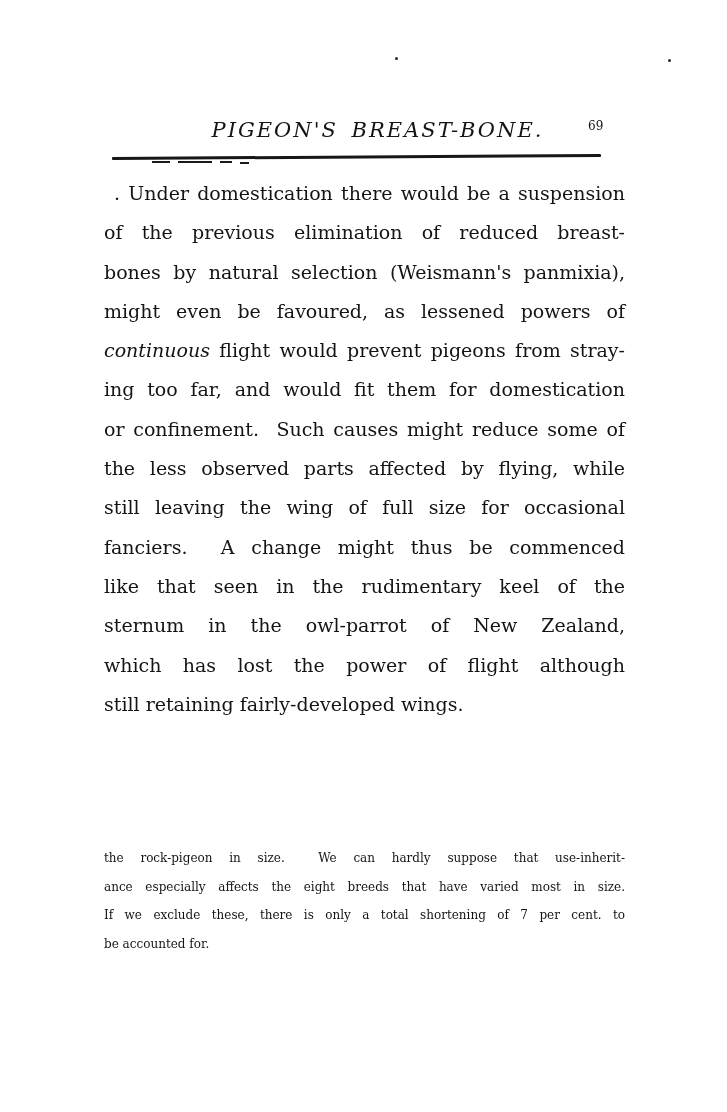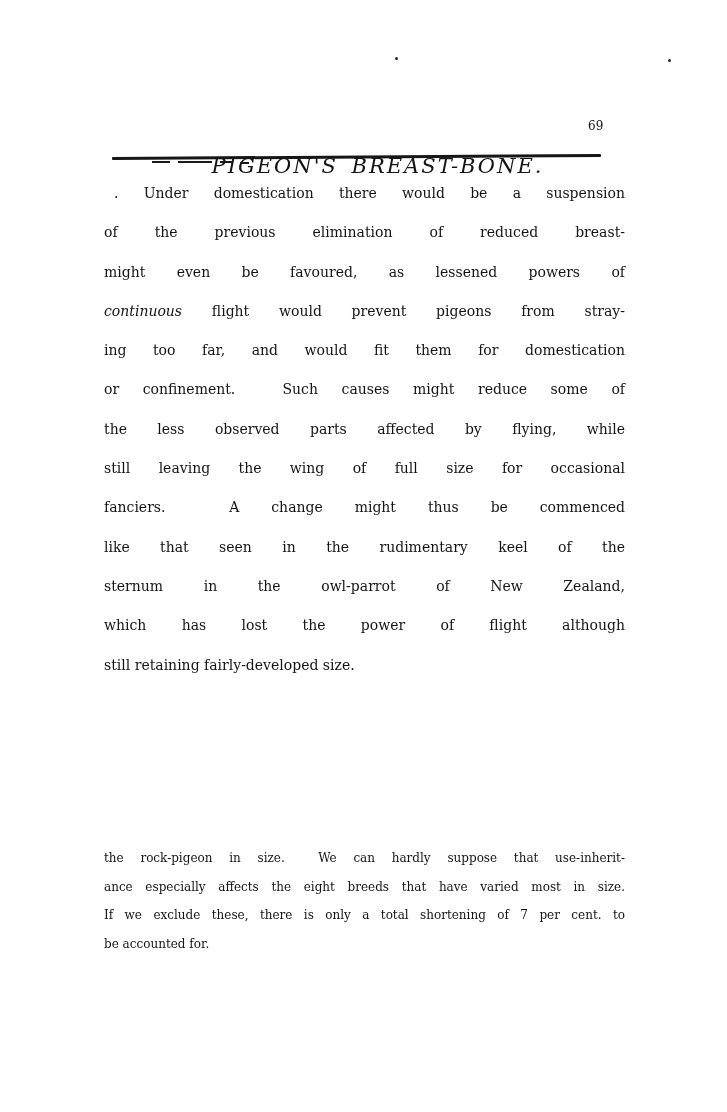--- a/index.html
+++ b/index.html
@@ -24,21 +24,20 @@
     position: absolute;
     top: 118px;
     left: 50%;
     transform: translateX(-50%);
     margin-left: 14px;
     font-style: italic;
     font-size: 21px;
     letter-spacing: 2px;
     word-spacing: 5px;
     white-space: nowrap;
-    margin-top: 36px;
   }
   .page-number {
     position: absolute;
     top: 119px;
     left: 588px;
     font-size: 12px;
   }
   .header-rule {
     position: absolute;
     left: 112px;
@@ -58,21 +57,21 @@
   .dash-a { left: 152px; top: 161px; width: 18px; }
   .dash-b { left: 178px; top: 161px; width: 34px; }
   .dash-c { left: 220px; top: 161px; width: 12px; }
   .dash-d { left: 240px; top: 162px; width: 9px; }
   
   .body-text {
     position: absolute;
     left: 104px;
     top: 174px;
     width: 521px;
-    font-size: 14px;
+    font-size: 19px;
     line-height: 39.3px;
   }
   .footnote {
     position: absolute;
     left: 104px;
     top: 844px;
     width: 521px;
     font-size: 12px;
     line-height: 28.7px;
   }
@@ -118,31 +117,32 @@
 
   <div class="header-rule"></div>
   <span class="rule-dash dash-a"></span>
   <span class="rule-dash dash-b"></span>
   <span class="rule-dash dash-c"></span>
   <span class="rule-dash dash-d"></span>
 
   <div class="body-text">
       <div class="tline justify indent"><span>. Under domestication there would be a suspension</span></div>
       <div class="tline justify"><span>of the previous elimination of reduced breast-</span></div>
+      <div class="tline justify"><span>bones by natural selection (Weismann's panmixia),</span></div>
       <div class="tline justify"><span>might even be favoured, as lessened powers of</span></div>
       <div class="tline justify"><span class="ital">continuous</span><span> flight would prevent pigeons from stray-</span></div>
       <div class="tline justify"><span>ing too far, and would fit them for domestication</span></div>
       <div class="tline justify"><span>or confinement.&nbsp; Such causes might reduce some of</span></div>
       <div class="tline justify"><span>the less observed parts affected by flying, while</span></div>
       <div class="tline justify"><span>still leaving the wing of full size for occasional</span></div>
       <div class="tline justify"><span>fanciers.&nbsp; A change might thus be commenced</span></div>
       <div class="tline justify"><span>like that seen in the rudimentary keel of the</span></div>
       <div class="tline justify"><span>sternum in the owl-parrot of New Zealand,</span></div>
       <div class="tline justify"><span>which has lost the power of flight although</span></div>
-      <div class="tline left"><span>still retaining fairly-developed size.</span></div>
+      <div class="tline left"><span>still retaining fairly-developed wings.</span></div>
     </div>
 
   <div class="footnote">
       <div class="tline justify"><span>the rock-pigeon in size.&nbsp; We can hardly suppose that use-inherit-</span></div>
       <div class="tline justify"><span>ance especially affects the eight breeds that have varied most in size.</span></div>
       <div class="tline justify"><span>If we exclude these, there is only a total shortening of 7 per cent. to</span></div>
       <div class="tline left"><span>be accounted for.</span></div>
     </div>
 
 </div>

